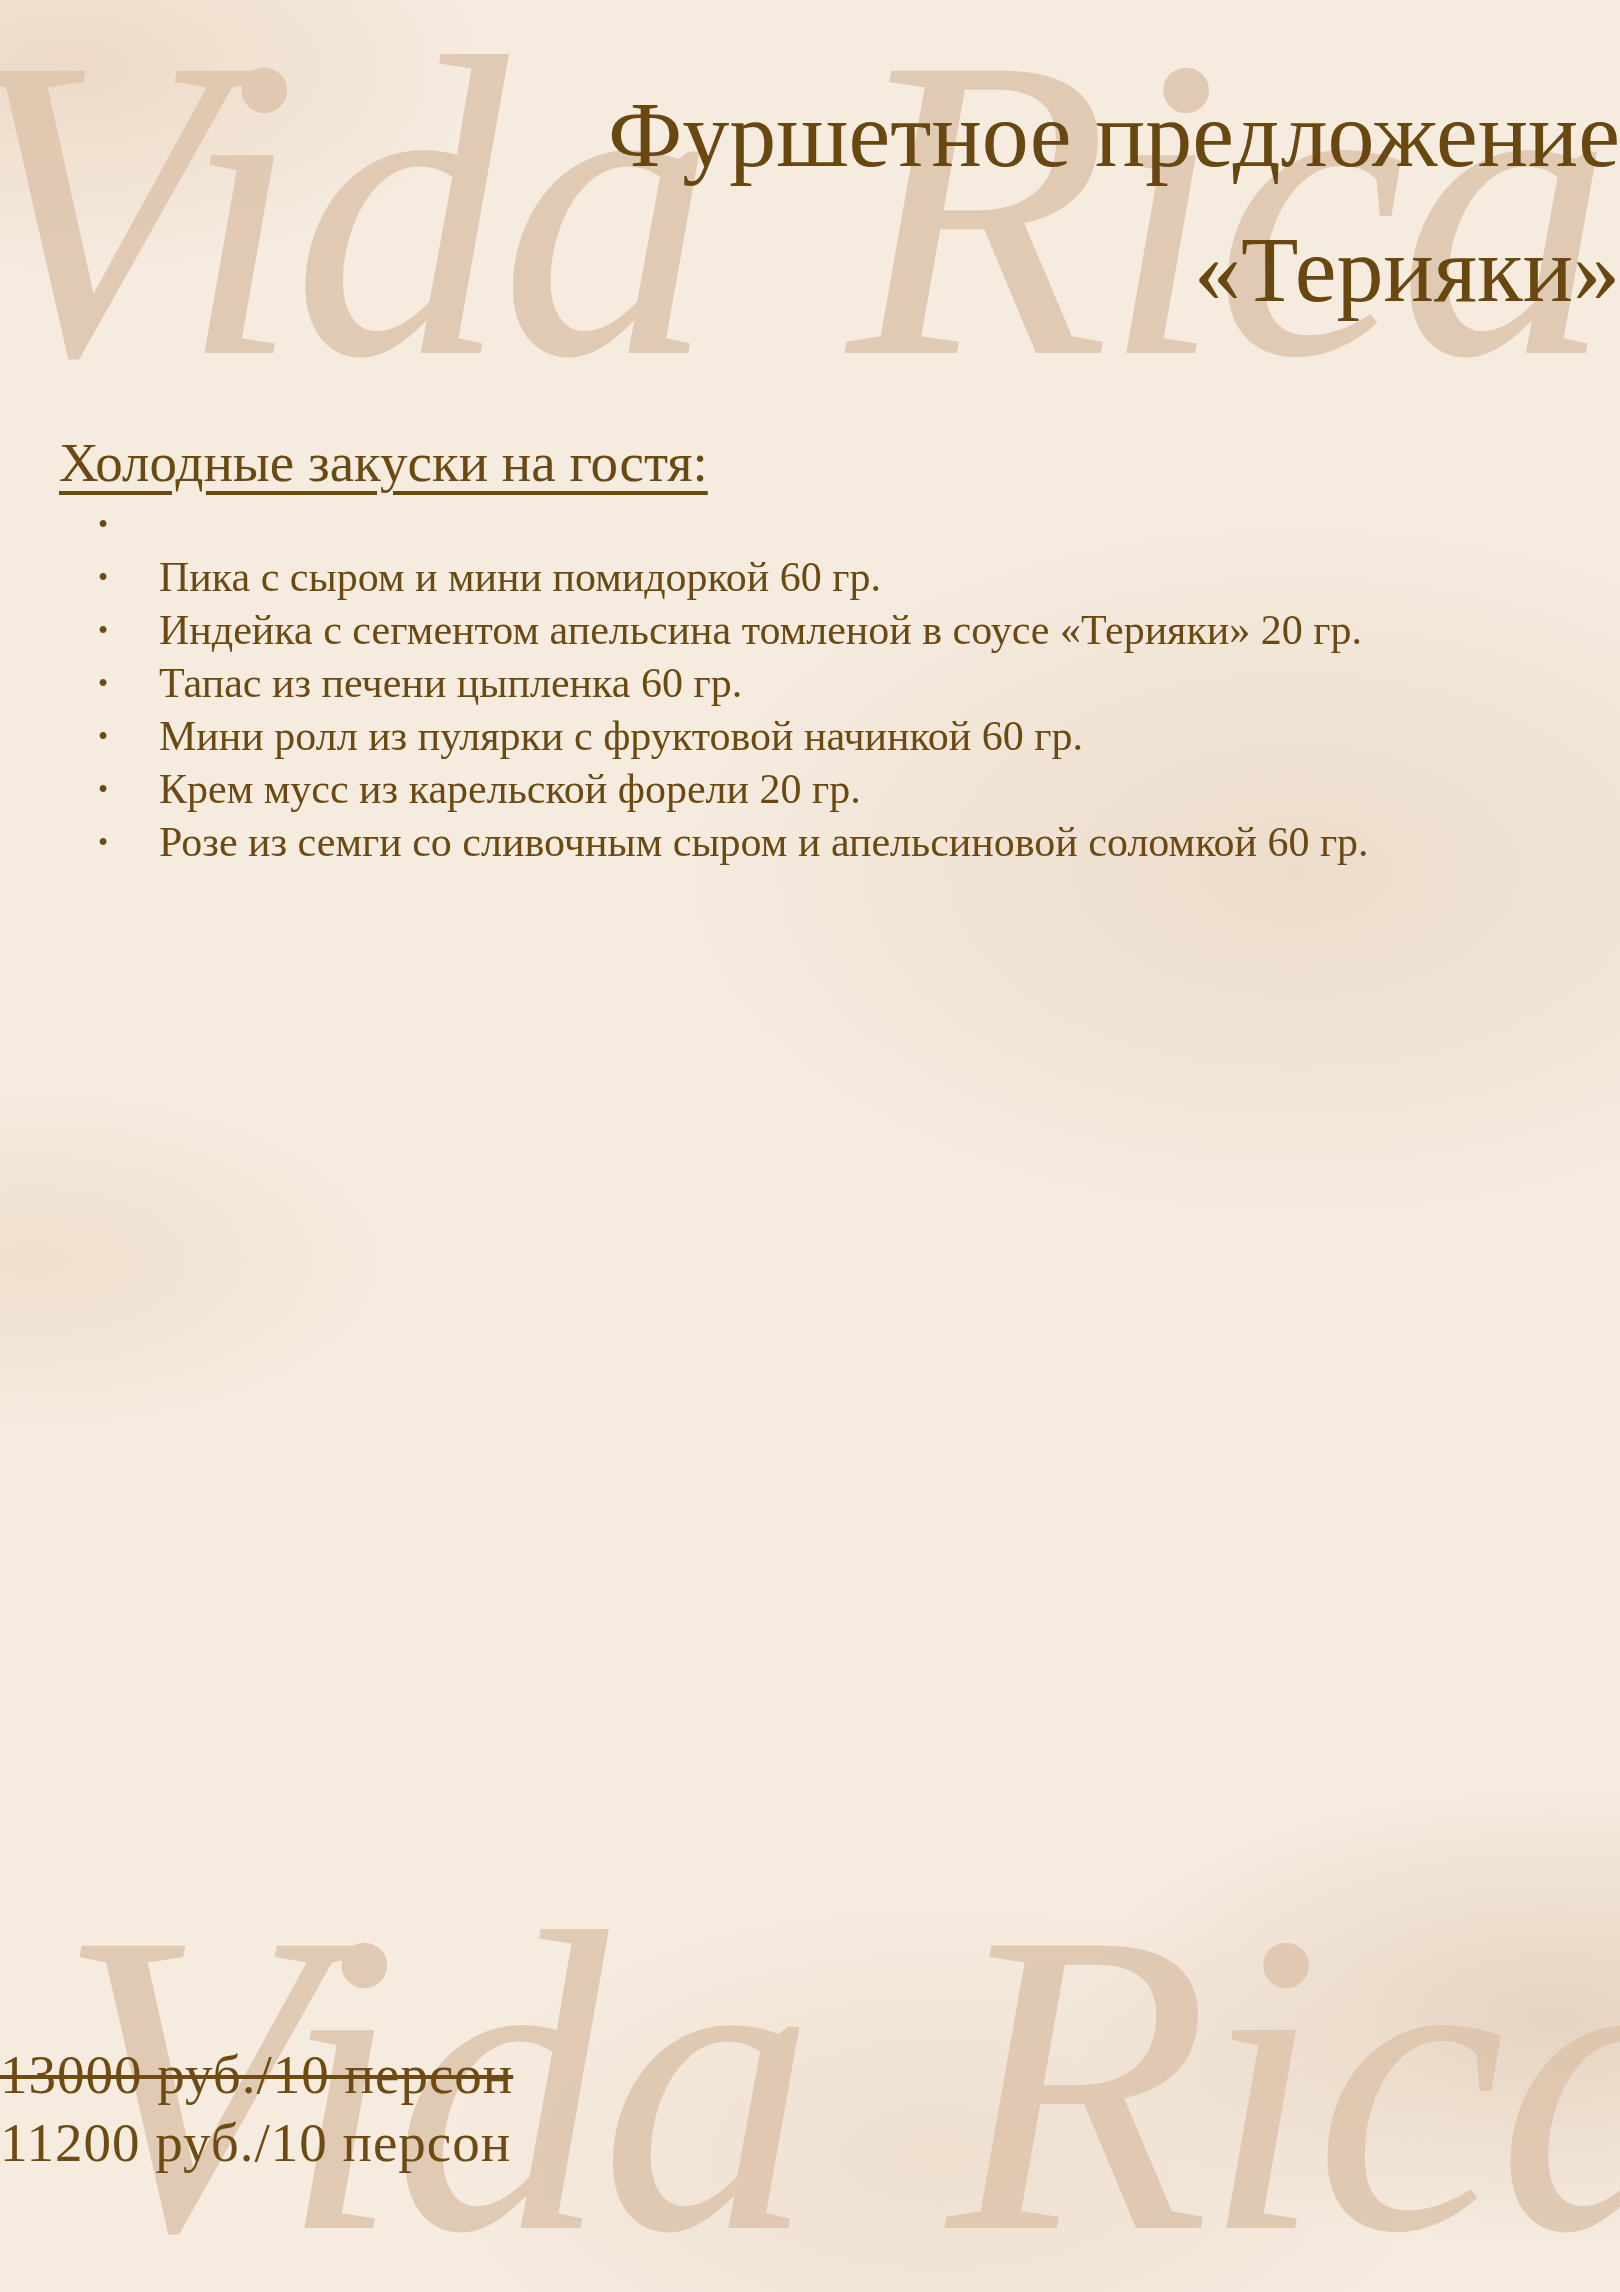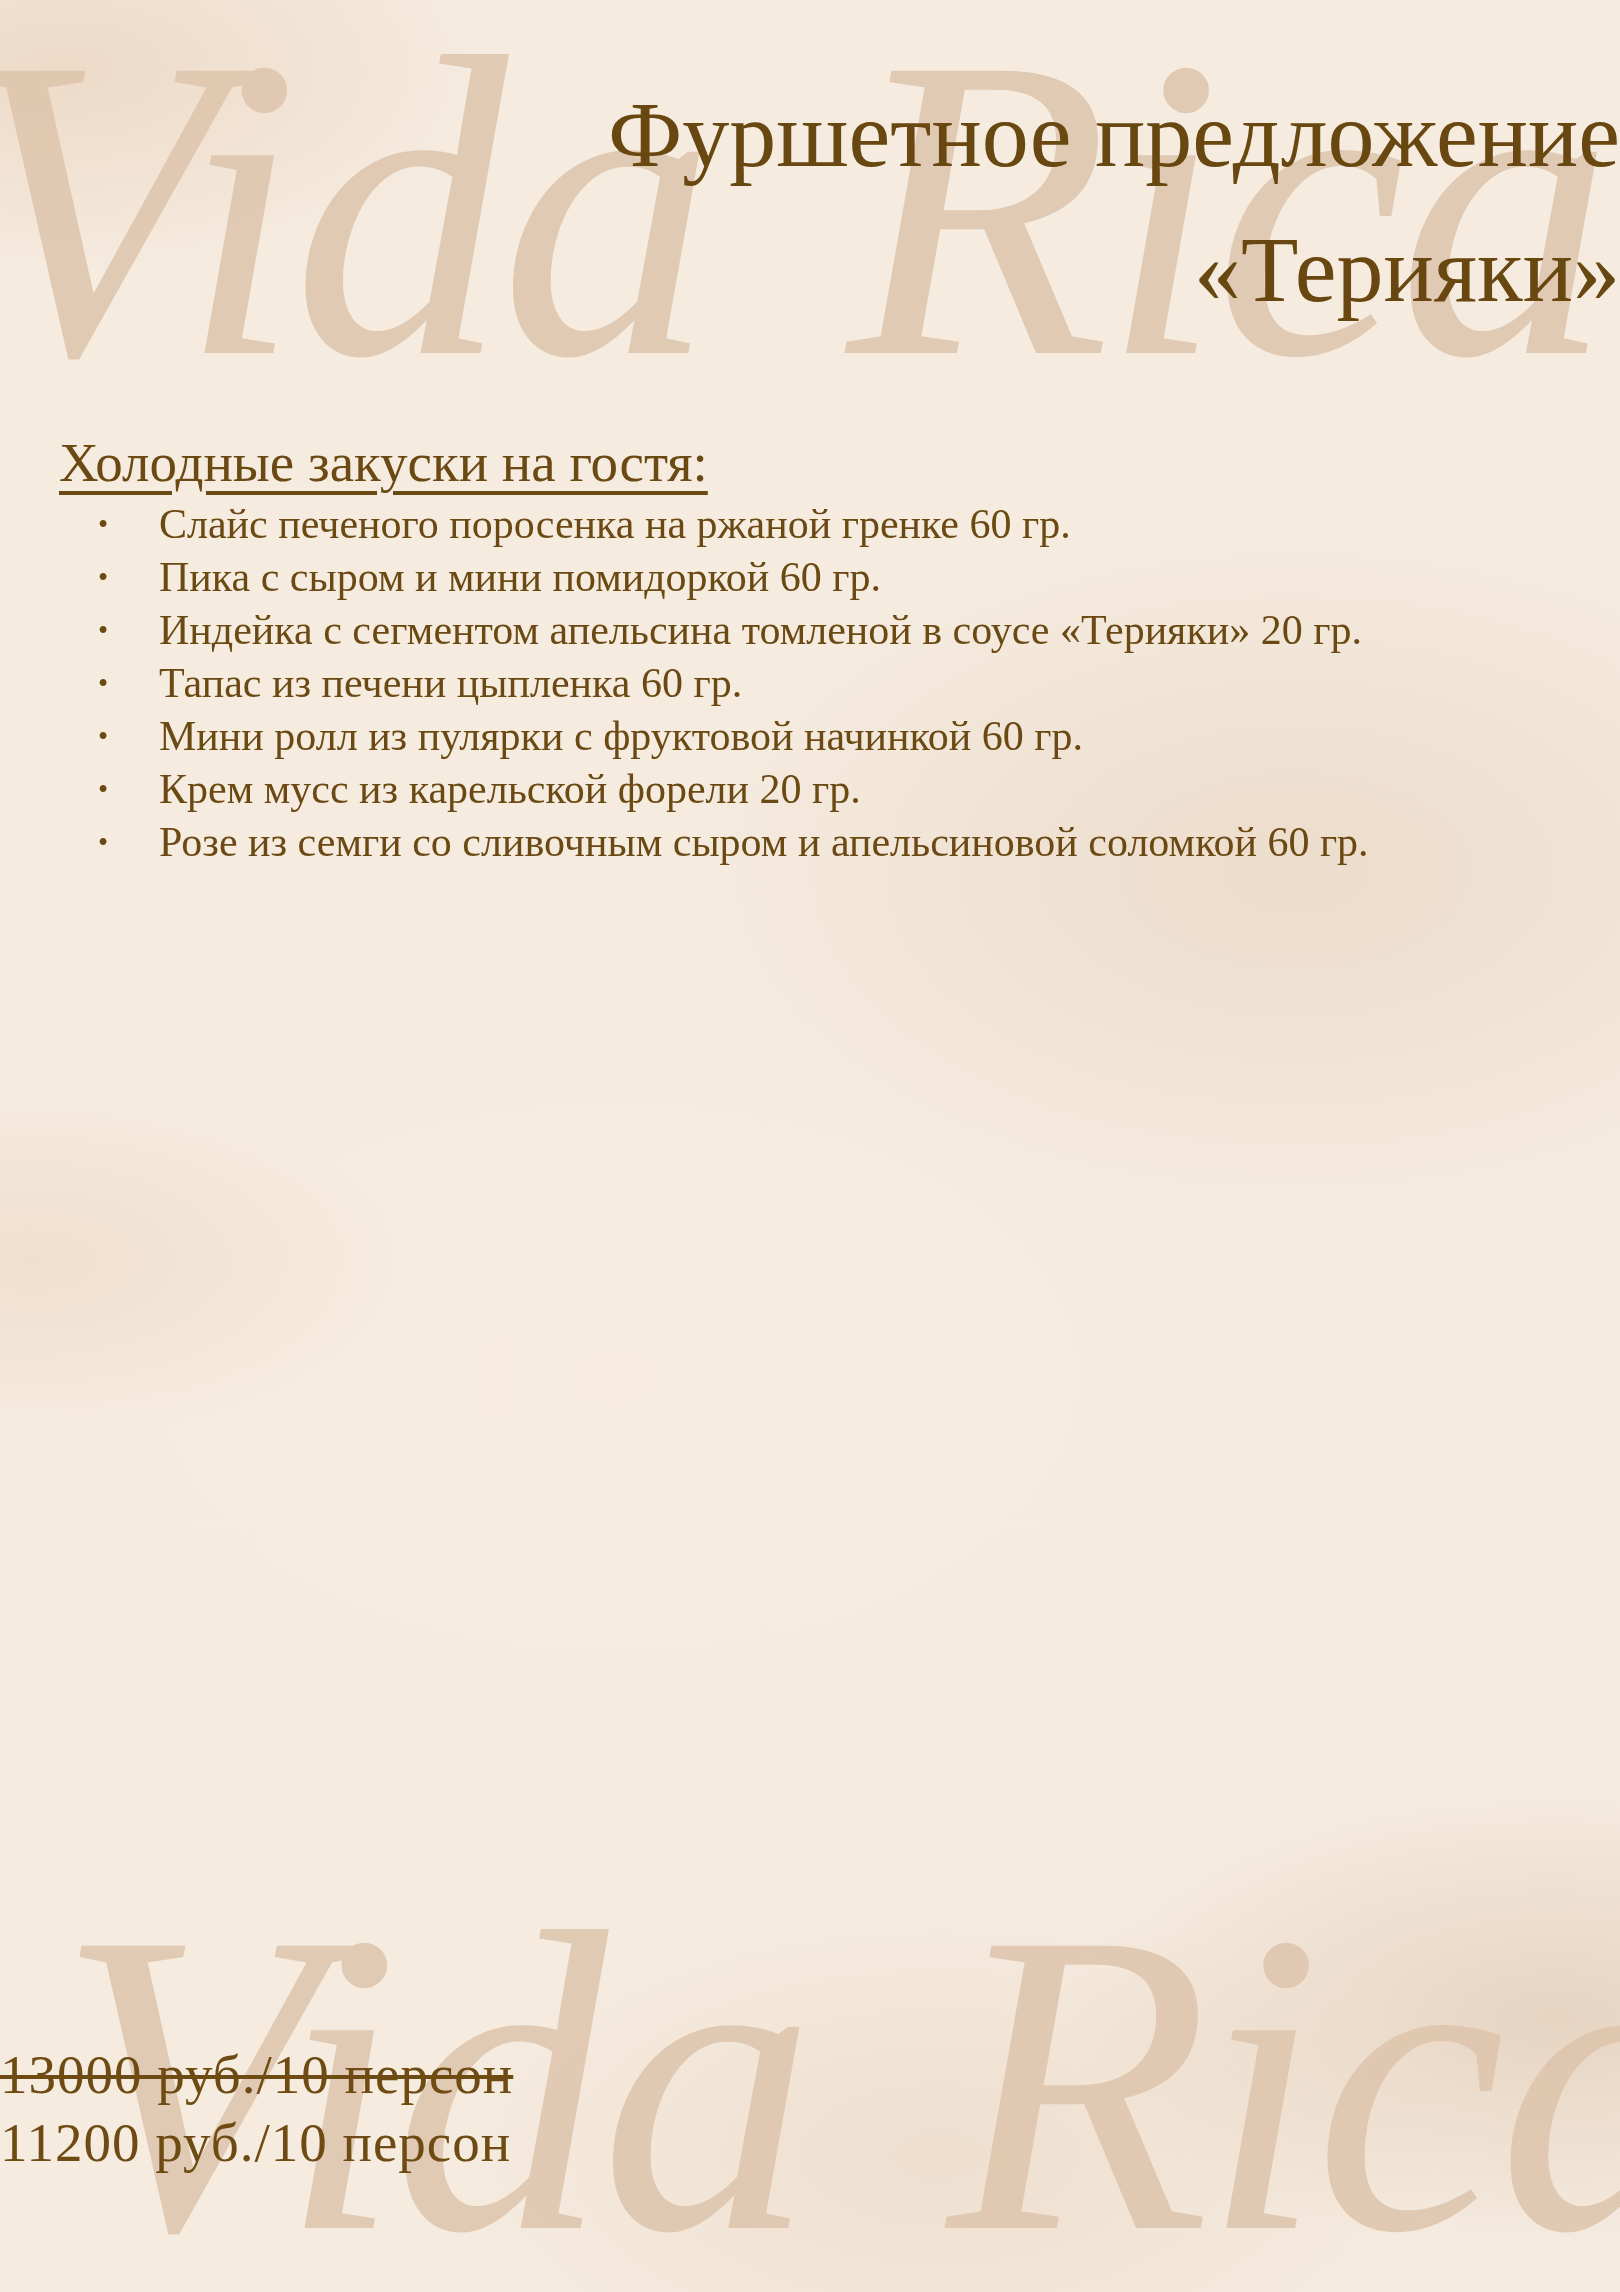--- a/index.html
+++ b/index.html
@@ -92,21 +92,20 @@
   <h1 class="title">
       <span class="line">Фуршетное предложение</span>
       <span class="line">«Терияки»</span>
     </h1>
 
   <h2 class="heading">Холодные закуски на гостя:</h2>
 
   <ul class="items">
     <li>
       <span class="bullet">•</span>
-      <span>Слайс печеного поросенка на ржаной гренке 60 гр.</span>
     </li>
     <li>
       <span class="bullet">•</span>
       <span>Пика с сыром и мини помидоркой 60 гр.</span>
     </li>
     <li>
       <span class="bullet">•</span>
       <span>Индейка с сегментом апельсина томленой в соусе «Терияки» 20 гр.</span>
     </li>
     <li>

